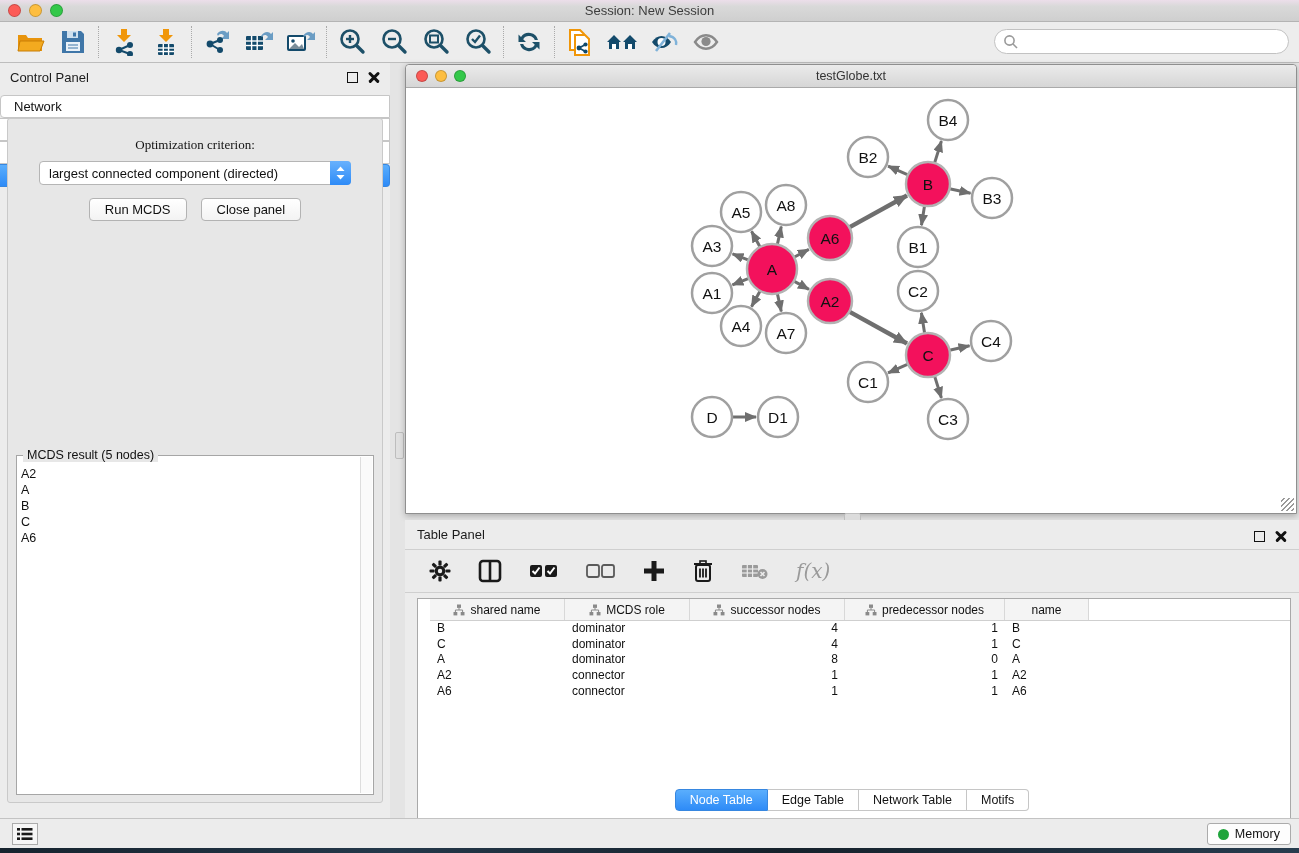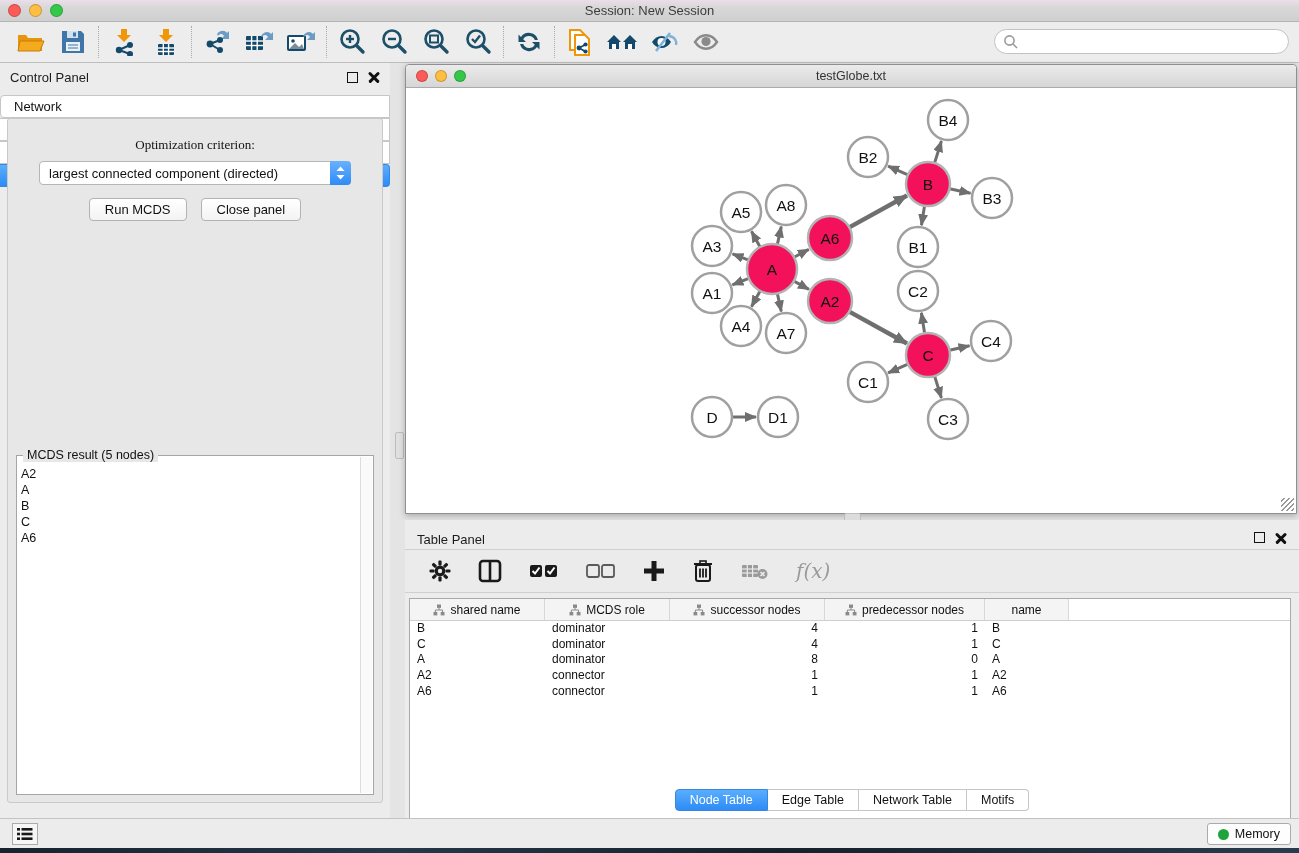--- a/index.html
+++ b/index.html
@@ -72,28 +72,28 @@
   .resize-grip { position:absolute; right:2px; bottom:2px; width:13px; height:13px;
     background:repeating-linear-gradient(135deg, transparent 0 2px, #9a9a9a 2px 3.5px); }
 
   .splitter-v { position:absolute; left:395px; top:432px; width:9px; height:27px; background:#e0e0e0;
     border:1px solid #bdbdbd; border-radius:2px; }
   .splitter-h { position:absolute; left:844px; top:513px; width:17px; height:9px; background:#dcdcdc;
     border:1px solid #bdbdbd; border-radius:2px; }
 
   
   .table-panel { position:absolute; left:405px; top:520px; width:894px; height:298px; background:#ececec; }
-  .tp-header { height:26px; display:flex; align-items:flex-start; padding:12px 12px; }
+  .tp-header { height:26px; display:flex; align-items:flex-end; padding:4px 12px; }
   .tp-title { font-size:13px; color:#1c1c1c; }
   .tp-toolbar { position:absolute; left:0; right:0; top:29px; height:44px; background:#ebebeb;
     border-top:1px solid #cfcfcf; border-bottom:1px solid #cfcfcf; display:flex; align-items:center; gap:27px; padding-left:24px; }
   .tp-tool { display:flex; align-items:center; justify-content:center; }
   .fx { font-family:"DejaVu Serif", serif; font-style:italic; font-size:20px; color:#9a9a9a; }
 
-  .data-table { position:absolute; left:4px; right:8px; top:78px; height:240px; background:#fff; border:1px solid #a9a9a9; overflow:hidden; }
+  .data-table { position:absolute; left:12px; right:8px; top:78px; height:240px; background:#fff; border:1px solid #a9a9a9; overflow:hidden;padding-left:12px; }
   .dt-headrow { display:flex; height:22px; border-bottom:1px solid #cfcfcf; font-size:12px; color:#111; }
   .dt-hcell { background:#f4f4f4; border-right:1px solid #d8d8d8; display:flex; align-items:center; justify-content:center; gap:5px; }
   .dt-hfill { flex:1; background:#fff; }
   .dt-row { display:flex; height:15.7px; font-size:12px; color:#111; }
   .dt-cell { padding:0 7px; white-space:nowrap; overflow:hidden; line-height:15.7px; }
 
   .tp-tabs { position:absolute; left:0; right:0; top:269px; display:flex; justify-content:center; }
   .tp-tabs .seg-btn { font-size:12.5px; padding:3px 14px; }
 
   

